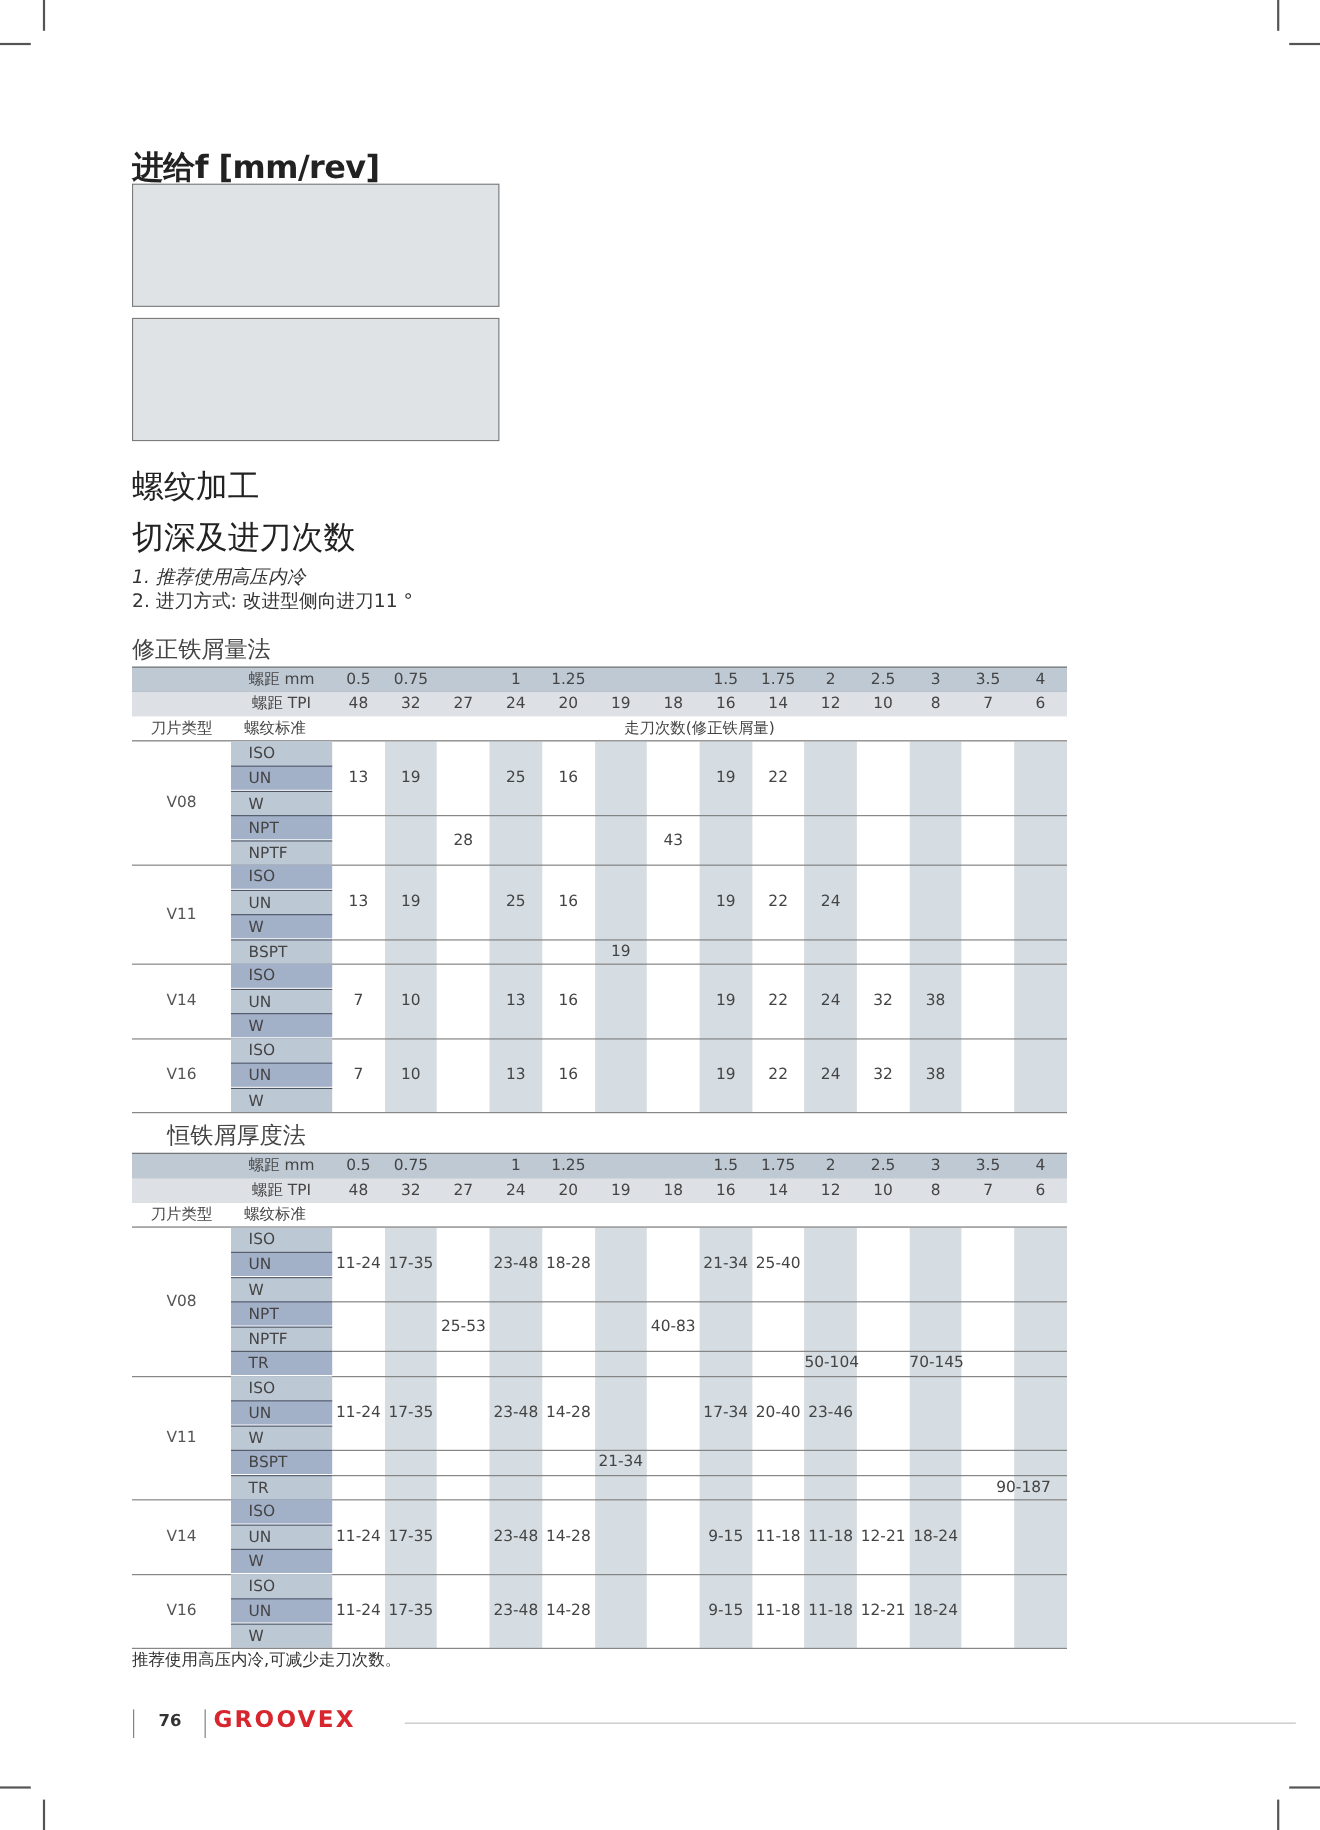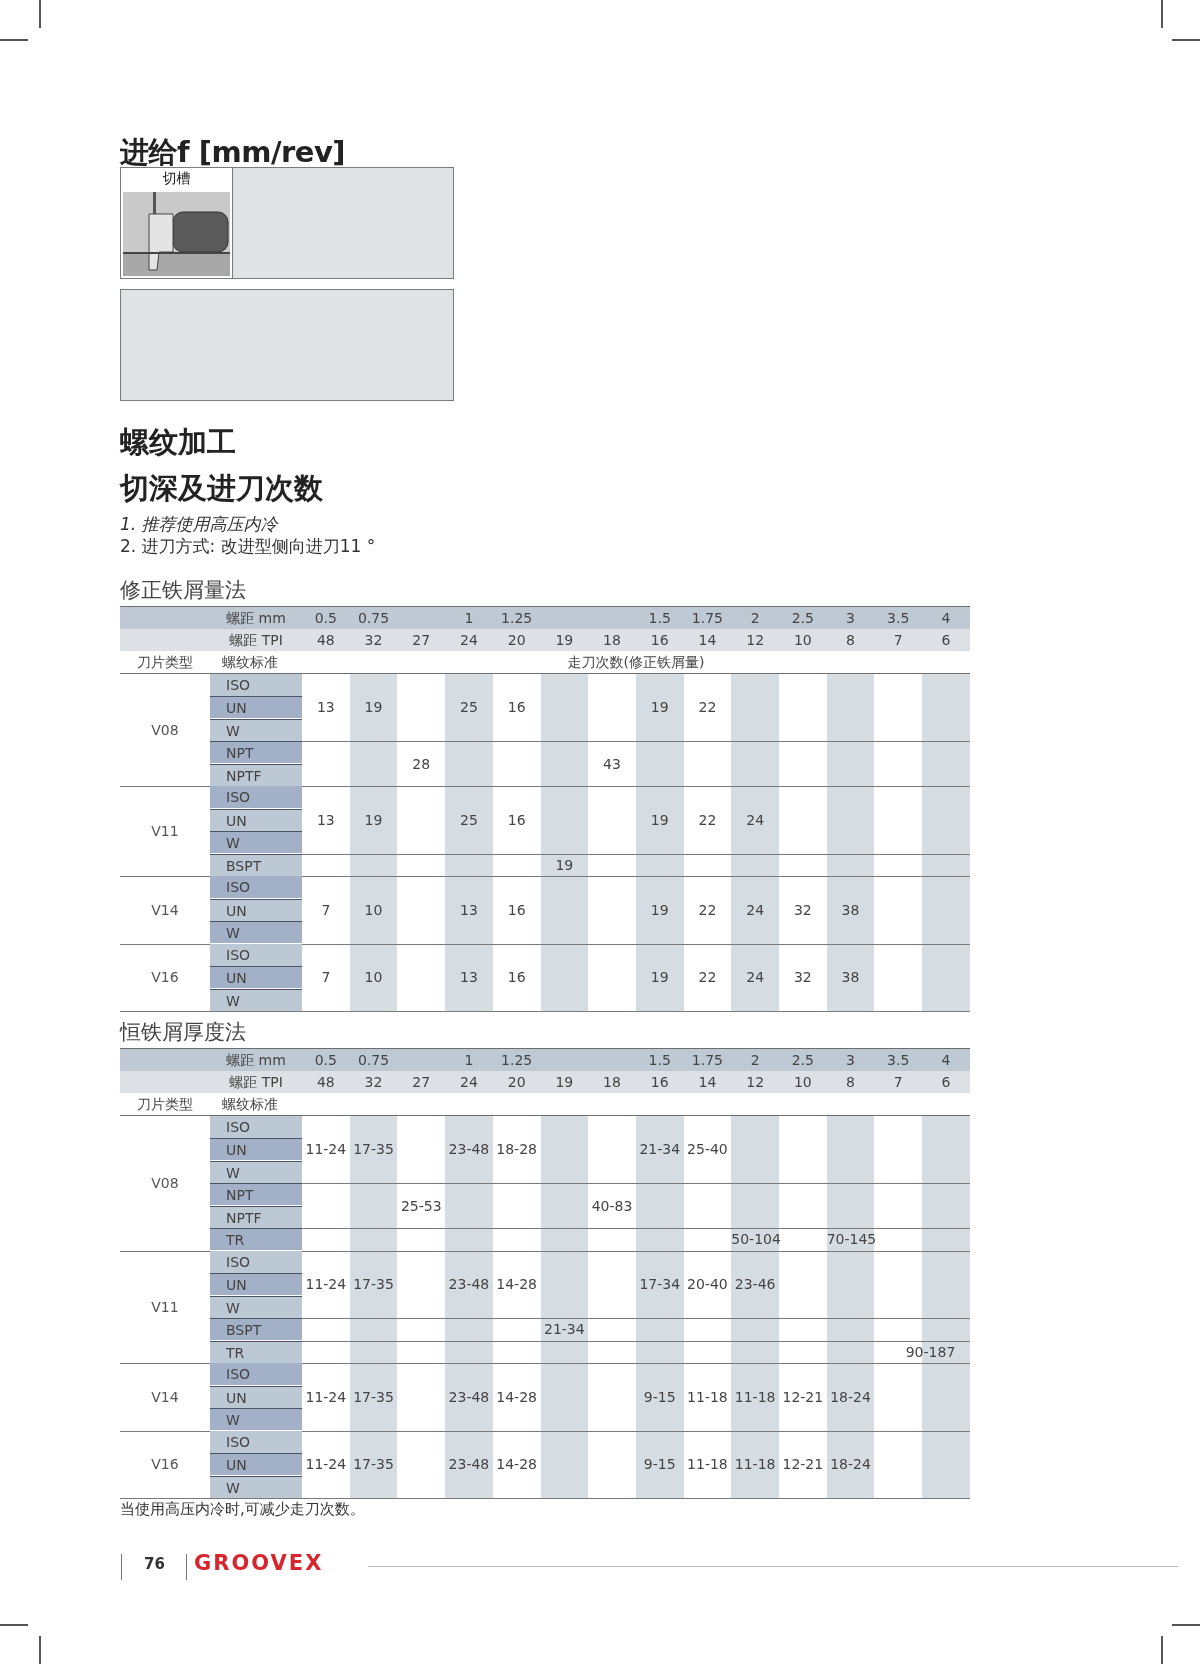--- a/index.html
+++ b/index.html
@@ -6,21 +6,21 @@
   body { width:1200px; height:1664px; background:#ffffff; position:relative; overflow:hidden;
          font-family:"DejaVu Sans", "Liberation Sans", sans-serif; color:#3a3a3a; }
   .crop { position:absolute; background:#555; }
   .h1 { position:absolute; left:120px; font-weight:bold; color:#222; }
   .feed-title { top:133px; font-size:29px; letter-spacing:-0.5px; }
   .feed-box { position:absolute; left:120px; width:332px; height:110px; border:1px solid #7b7b7b; background:#dfe3e6; }
   .feed-box .imgcell { position:absolute; left:0; top:0; width:111px; height:110px; background:#fff; border-right:1px solid #7b7b7b; }
   .feed-box .imgcell .lbl { position:absolute; top:2px; left:0; width:111px; text-align:center; font-size:14px; color:#222; }
   .feed-box .imgcell .pic { position:absolute; left:2px; top:24px; width:107px; height:84px; background:linear-gradient(#b8b8b8,#d4d4d4); overflow:hidden; }
   .feed-box .val { position:absolute; left:112px; top:0; width:220px; height:110px; display:flex; align-items:center; justify-content:center; font-size:16px; color:#333; }
-  .section { position:absolute; left:120px; font-size:29px; font-weight:bold; color:#222; }
+  .section { position:absolute; left:120px; font-size:29px; font-weight:normal; color:#222; }
   .note { position:absolute; left:120px; font-size:17px; color:#333; }
   .tbl-title { position:absolute; left:120px; font-size:21px; color:#444; }
   .tbl { position:absolute; left:120px; width:850px; }
   .hdr-row { position:absolute; left:0; width:850px; height:22px; }
   .hdr-row.mm { background:#bfc9d4; border-top:1.5px solid #6d6d6d; border-bottom:1.5px solid #6d6d6d; }
   .hdr-row.tpi { background:#dde1e5; border-bottom:1.5px solid #6d6d6d; }
   .hdr-row.lab { background:#fff; border-bottom:1.5px solid #6d6d6d; }
   .cell { position:absolute; height:22px; line-height:22px; text-align:center; font-size:14px; color:#444; white-space:nowrap; }
   .stripe { position:absolute; background:#d6dde2; }
   .stdcell { position:absolute; left:90px; width:92px; height:22px; line-height:22px; font-size:14px; color:#444; padding-left:16px; box-sizing:border-box; }
@@ -43,33 +43,20 @@
 <div class="crop" style="left:1161px;top:0;width:1.5px;height:28px;"></div>
 <div class="crop" style="left:1172px;top:39px;width:28px;height:1.5px;"></div>
 <div class="crop" style="left:39px;top:1636px;width:1.5px;height:28px;"></div>
 <div class="crop" style="left:0;top:1624px;width:28px;height:1.5px;"></div>
 <div class="crop" style="left:1161px;top:1636px;width:1.5px;height:28px;"></div>
 <div class="crop" style="left:1172px;top:1624px;width:28px;height:1.5px;"></div>
 
 <div class="h1 feed-title">进给f [mm/rev]</div>
 
 <div class="feed-box" style="top:167px;">
-  <div class="imgcell">
-    <div class="lbl">切槽</div>
-    <div class="pic">
-      <svg width="107" height="84" viewBox="0 0 107 84">
-        <rect x="0" y="0" width="107" height="84" fill="#c9c9c9"></rect>
-        <rect x="0" y="60" width="107" height="24" fill="#a8a8a8"></rect>
-        <rect x="30" y="0" width="3" height="60" fill="#555"></rect>
-        <rect x="50" y="20" width="55" height="40" rx="10" fill="#5a5a5a" stroke="#333"></rect>
-        <path d="M26 22 L50 22 L50 60 L36 60 L34 78 L26 78 Z" fill="#e4e4e4" stroke="#444"></path>
-        <rect x="0" y="60" width="107" height="2" fill="#444"></rect>
-      </svg>
-    </div>
-  </div>
 </div>
 
 <div class="feed-box" style="top:289px;">
 </div>
 
 <div class="section" style="top:423px;">螺纹加工</div>
 <div class="section" style="top:469px;">切深及进刀次数</div>
 <div class="note" style="top:513px;font-style:italic;">1. 推荐使用高压内冷</div>
 <div class="note" style="top:535px;">2. 进刀方式: 改进型侧向进刀11 °</div>
 
@@ -225,21 +212,21 @@
     <div class="cell" style="left:563.6px;width:47.7px;top:360.25px;">22</div>
     <div class="cell" style="left:611.3px;width:47.7px;top:360.25px;">24</div>
     <div class="cell" style="left:659px;width:47.7px;top:360.25px;">32</div>
     <div class="cell" style="left:706.7px;width:47.7px;top:360.25px;">38</div>
     <div class="cell" style="left:754.4000000000001px;width:47.7px;top:360.25px;"></div>
     <div class="cell" style="left:802.1px;width:47.7px;top:360.25px;"></div>
     <div class="grp-label cell" style="top:360.25px;">V16</div>
     <div class="rowline" style="top:405px;"></div>
   </div>
 
-<div class="tbl-title" style="top:1018px;">恒铁屑厚度法</div>
+<div class="tbl-title" style="top:1018px;margin-left:32px;">恒铁屑厚度法</div>
 <div class="tbl" id="table2" style="top:1048px;">
     <div class="stripe" style="left:229.7px;top:67.5px;width:47.7px;height:382.5px;"></div>
     <div class="stripe" style="left:325.1px;top:67.5px;width:47.7px;height:382.5px;"></div>
     <div class="stripe" style="left:420.5px;top:67.5px;width:47.7px;height:382.5px;"></div>
     <div class="stripe" style="left:515.9000000000001px;top:67.5px;width:47.7px;height:382.5px;"></div>
     <div class="stripe" style="left:611.3px;top:67.5px;width:47.7px;height:382.5px;"></div>
     <div class="stripe" style="left:706.7px;top:67.5px;width:47.7px;height:382.5px;"></div>
     <div class="stripe" style="left:802.1px;top:67.5px;width:47.7px;height:382.5px;"></div>
     <div class="hdr-row mm" style="top:0;">
       <div class="cell" style="left:90px;width:92px;">螺距 mm</div>
@@ -415,18 +402,18 @@
     <div class="cell" style="left:563.6px;width:47.7px;top:405.25px;">11-18</div>
     <div class="cell" style="left:611.3px;width:47.7px;top:405.25px;">11-18</div>
     <div class="cell" style="left:659px;width:47.7px;top:405.25px;">12-21</div>
     <div class="cell" style="left:706.7px;width:47.7px;top:405.25px;">18-24</div>
     <div class="cell" style="left:754.4000000000001px;width:47.7px;top:405.25px;"></div>
     <div class="cell" style="left:802.1px;width:47.7px;top:405.25px;"></div>
     <div class="grp-label cell" style="top:405.25px;">V16</div>
     <div class="rowline" style="top:450px;"></div>
   </div>
 
-<div class="footer-note">当使用高压内冷时,可减少走刀次数。</div>
+<div class="footer-note">推荐使用高压内冷,可减少走刀次数。</div>
 <div class="vbar" style="left:121px;top:1554px;height:26px;"></div>
 <div class="pg">76</div>
 <div class="vbar" style="left:186px;top:1554px;height:26px;"></div>
 <div class="brand">GROOVEX</div>
 <div class="hline" style="left:368px;top:1566px;width:810px;"></div>
 
 </body></html>

